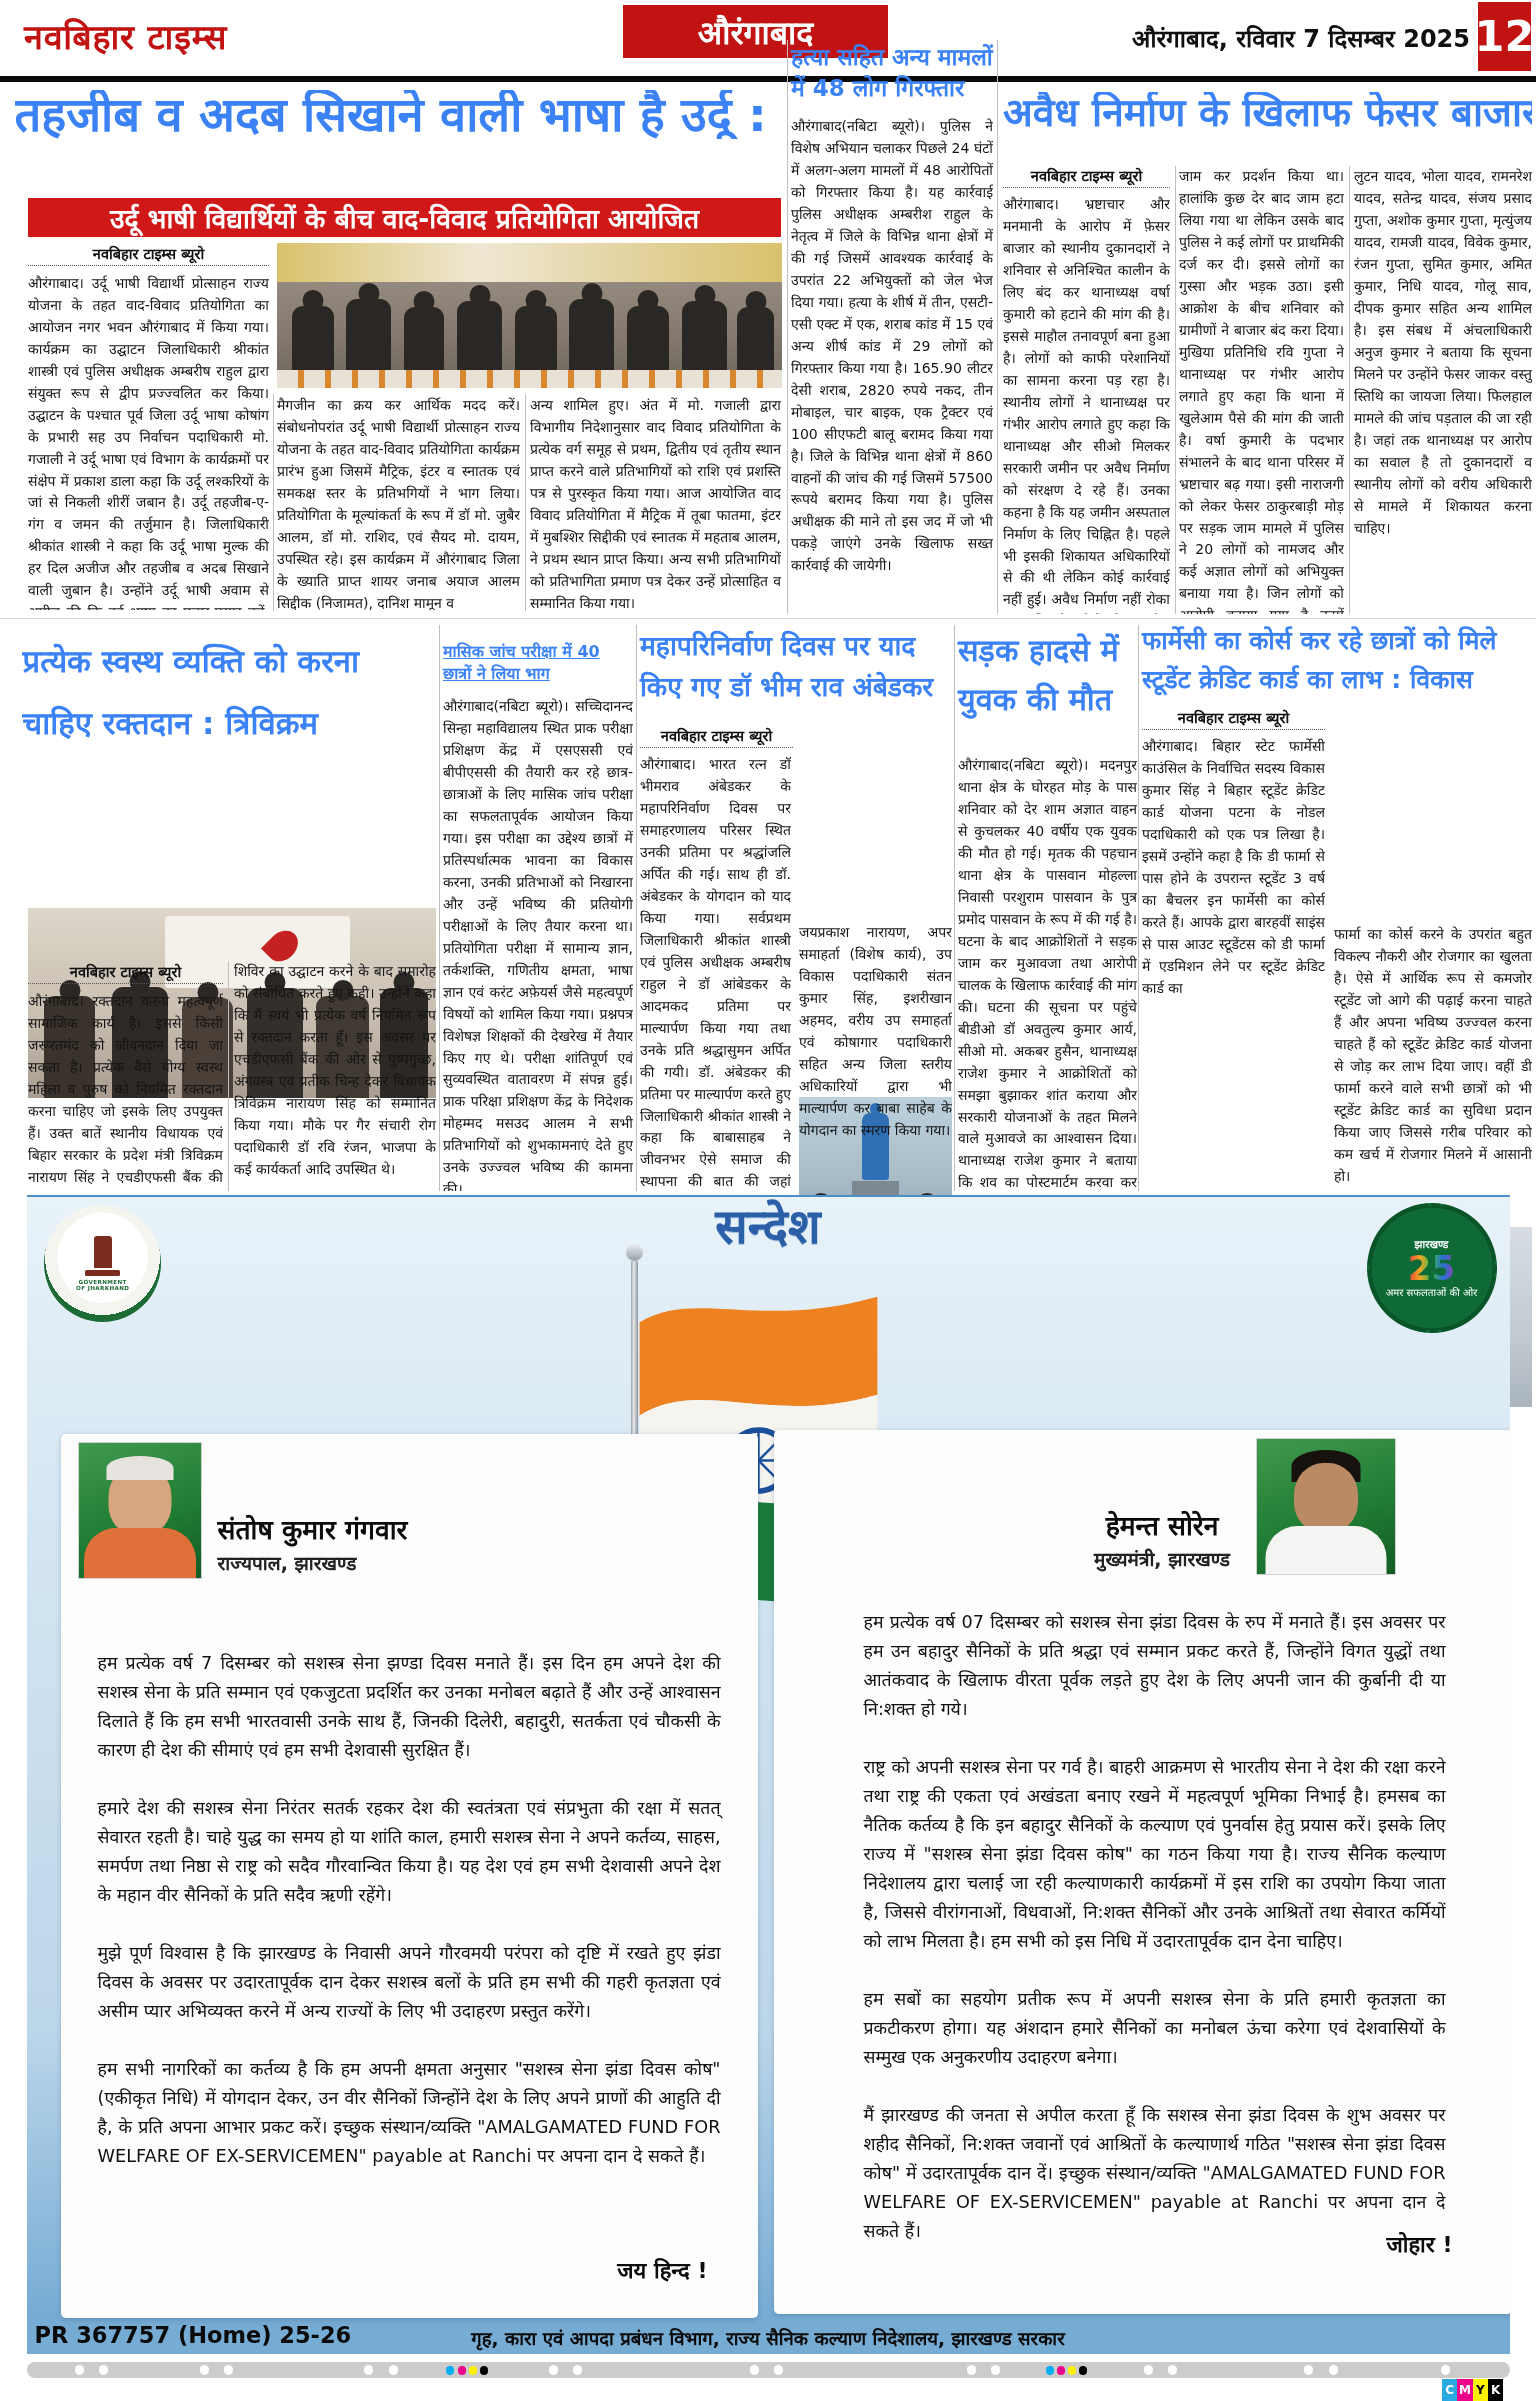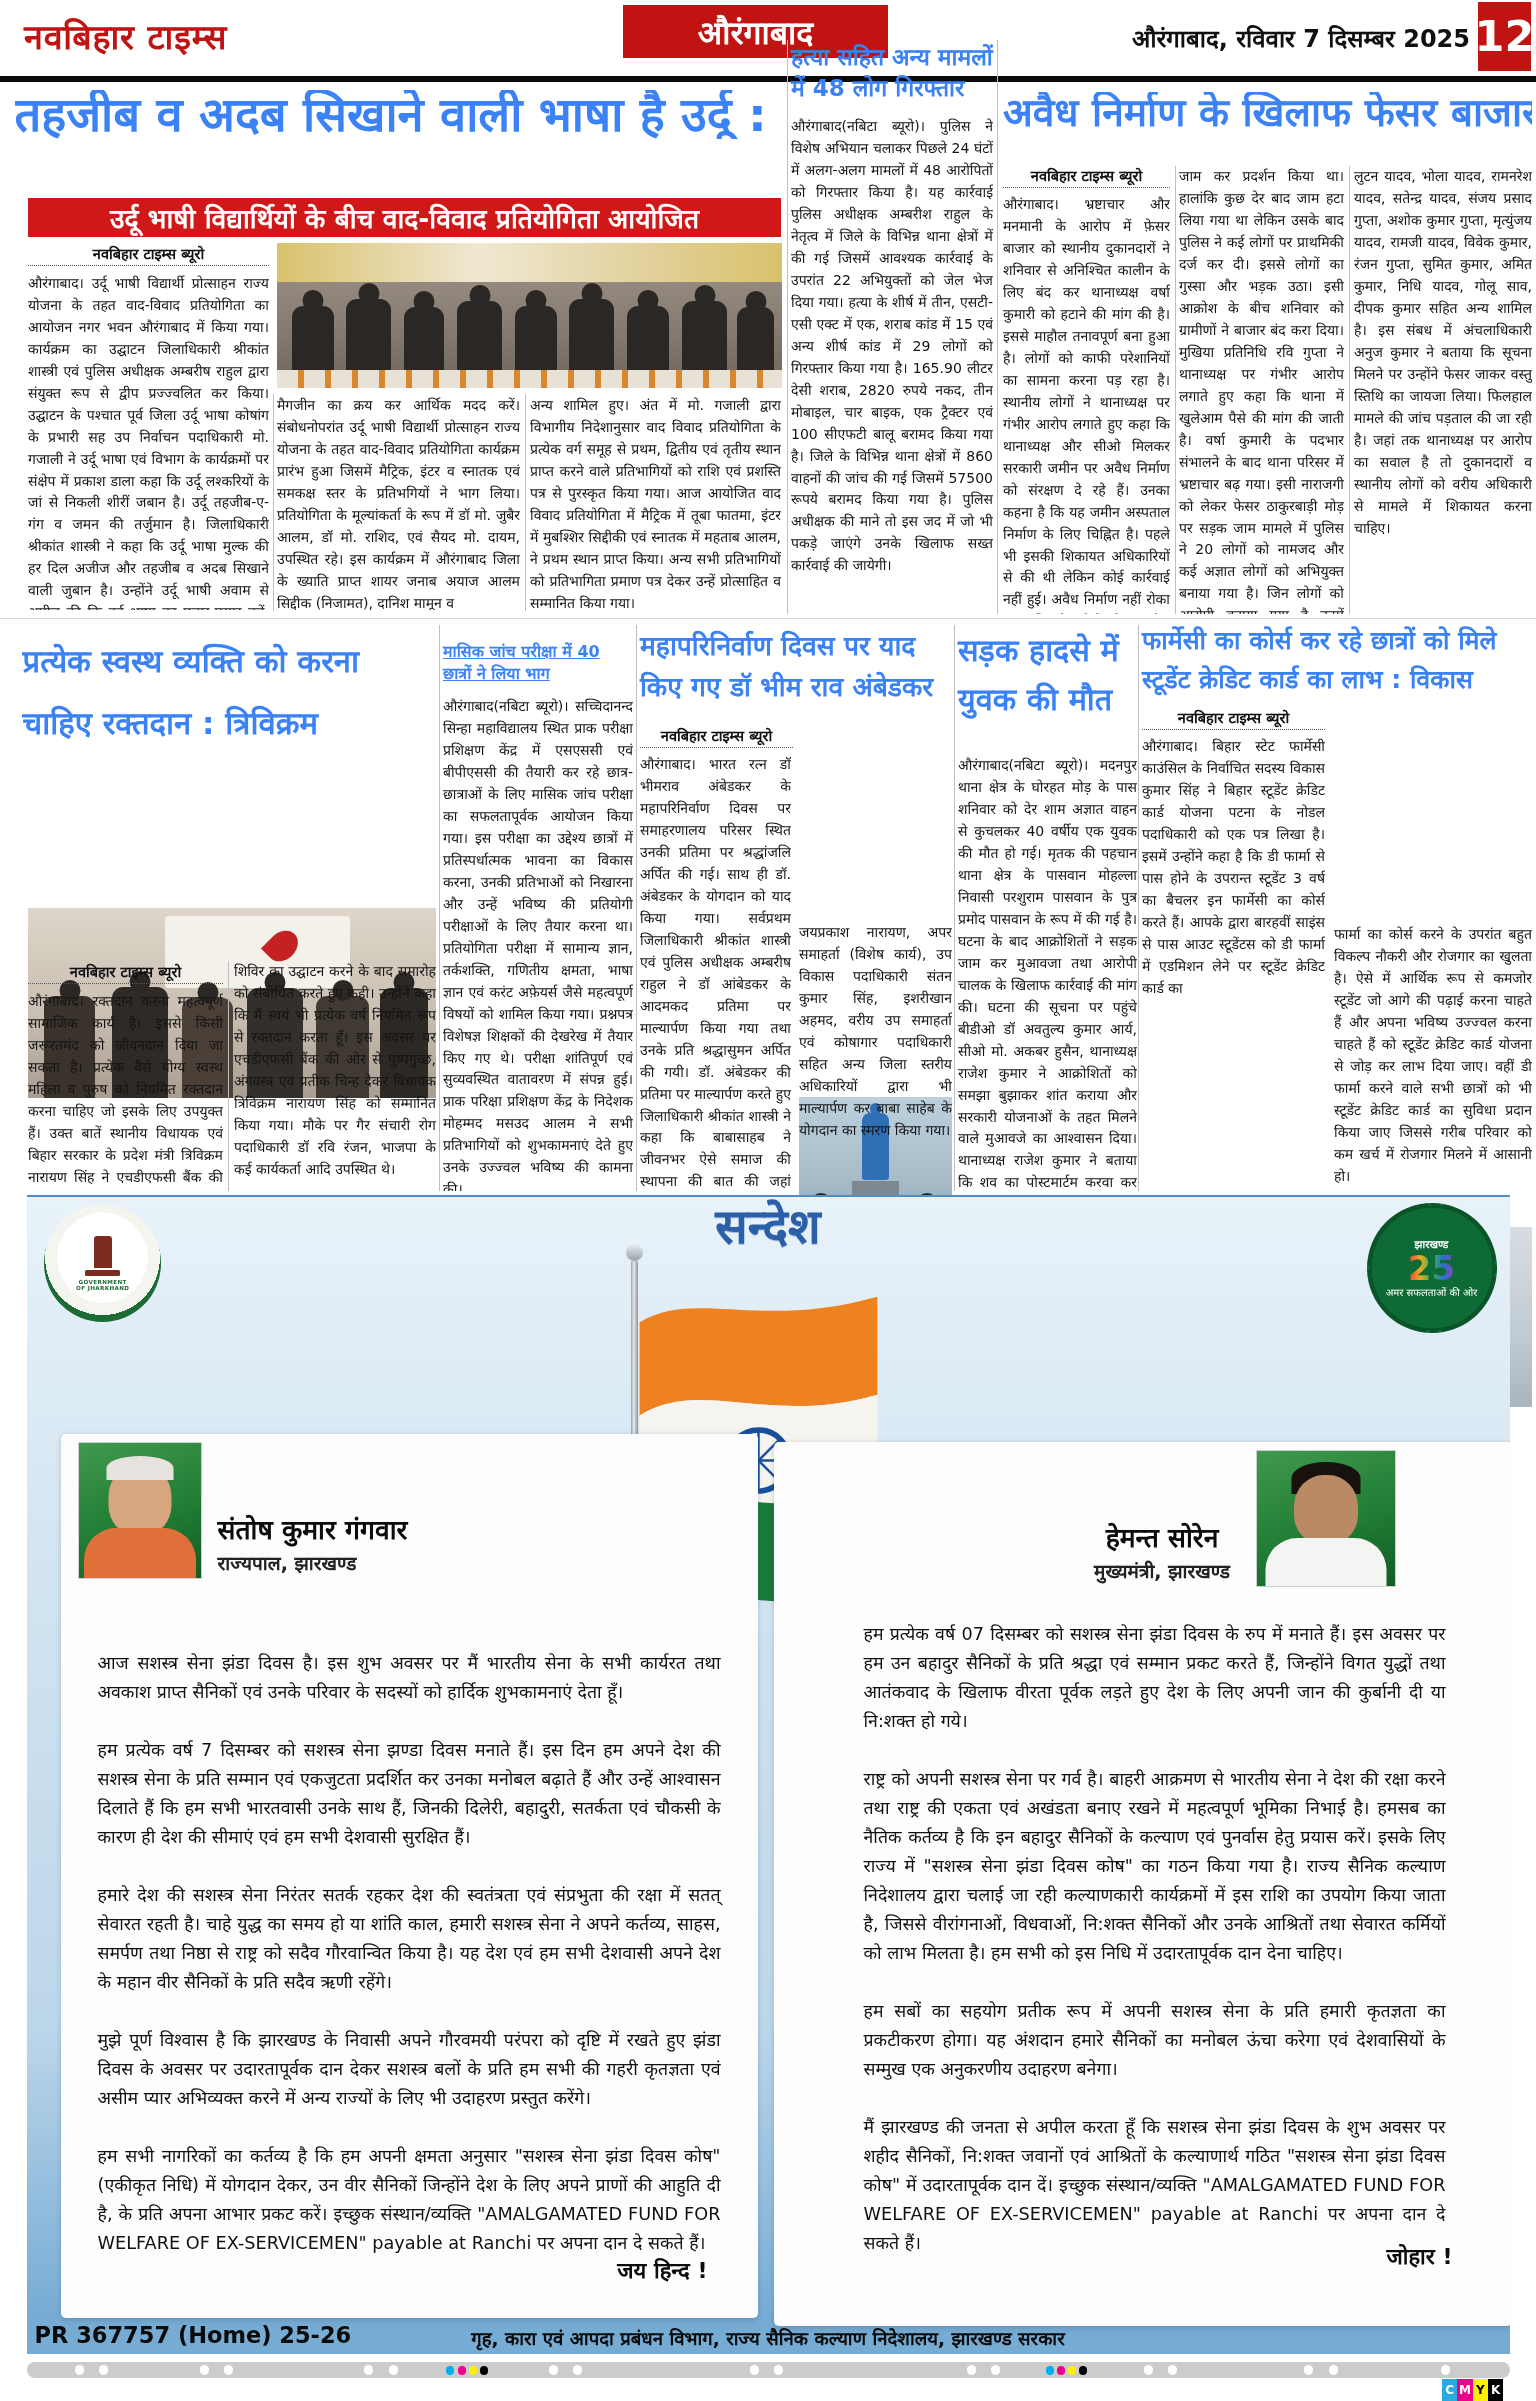--- a/index.html
+++ b/index.html
@@ -204,30 +204,29 @@
     <div class="portrait abs" style="left:17.7px;top:8px;width:122px;height:135px;">
       <div class="head" style="top:21px;width:63px;height:71px;background:#d8a67e;"></div>
       <div class="abs" style="left:50%;top:13px;transform:translateX(-50%);width:67px;height:24px;border-radius:50% 50% 0 0;background:#e6e3df;"></div>
       <div class="bodyshape" style="top:85px;width:112px;height:50px;background:#e0703a;"></div>
     </div>
     <div class="abs" style="left:157px;top:77px;">
       <div class="official-name">संतोष कुमार गंगवार</div>
       <div class="official-role">राज्यपाल, झारखण्ड</div>
     </div>
     <div class="msg abs" style="left:37px;top:215px;width:623px;">
-      <p>आज सशस्त्र सेना झंडा दिवस है। इस शुभ अवसर पर मैं भारतीय सेना के सभी कार्यरत तथा अवकाश प्राप्त सैनिकों एवं उनके परिवार के सदस्यों को हार्दिक शुभकामनाएं देता हूँ।</p>
       <p>हम प्रत्येक वर्ष 7 दिसम्बर को सशस्त्र सेना झण्डा दिवस मनाते हैं। इस दिन हम अपने देश की सशस्त्र सेना के प्रति सम्मान एवं एकजुटता प्रदर्शित कर उनका मनोबल बढ़ाते हैं और उन्हें आश्वासन दिलाते हैं कि हम सभी भारतवासी उनके साथ हैं, जिनकी दिलेरी, बहादुरी, सतर्कता एवं चौकसी के कारण ही देश की सीमाएं एवं हम सभी देशवासी सुरक्षित हैं।</p>
       <p>हमारे देश की सशस्त्र सेना निरंतर सतर्क रहकर देश की स्वतंत्रता एवं संप्रभुता की रक्षा में सतत् सेवारत रहती है। चाहे युद्ध का समय हो या शांति काल, हमारी सशस्त्र सेना ने अपने कर्तव्य, साहस, समर्पण तथा निष्ठा से राष्ट्र को सदैव गौरवान्वित किया है। यह देश एवं हम सभी देशवासी अपने देश के महान वीर सैनिकों के प्रति सदैव ऋणी रहेंगे।</p>
       <p>मुझे पूर्ण विश्वास है कि झारखण्ड के निवासी अपने गौरवमयी परंपरा को दृष्टि में रखते हुए झंडा दिवस के अवसर पर उदारतापूर्वक दान देकर सशस्त्र बलों के प्रति हम सभी की गहरी कृतज्ञता एवं असीम प्यार अभिव्यक्त करने में अन्य राज्यों के लिए भी उदाहरण प्रस्तुत करेंगे।</p>
       <p>हम सभी नागरिकों का कर्तव्य है कि हम अपनी क्षमता अनुसार "सशस्त्र सेना झंडा दिवस कोष" (एकीकृत निधि) में योगदान देकर, उन वीर सैनिकों जिन्होंने देश के लिए अपने प्राणों की आहुति दी है, के प्रति अपना आभार प्रकट करें। इच्छुक संस्थान/व्यक्ति "AMALGAMATED FUND FOR WELFARE OF EX-SERVICEMEN" payable at Ranchi पर अपना दान दे सकते हैं।</p>
     </div>
     <div class="signoff abs" style="right:50px;bottom:34px;">जय हिन्द !</div>
   </div>
 
-  <div class="card" style="left:747px;top:245px;width:738px;height:884px;">
+  <div class="card" style="left:747px;top:233px;width:738px;height:884px;">
     <div class="abs" style="left:304px;top:77px;width:169px;text-align:center;">
       <div class="official-name">हेमन्त सोरेन</div>
       <div class="official-role">मुख्यमंत्री, झारखण्ड</div>
     </div>
     <div class="portrait abs" style="left:482px;top:8px;width:138px;height:135px;">
       <div class="abs" style="left:50%;top:11.2px;transform:translateX(-50%);width:69px;height:32px;border-radius:50% 50% 0 0;background:#17120e;"></div>
       <div class="head" style="top:24px;width:64px;height:69px;background:#b98a63;"></div>
       <div class="bodyshape" style="top:87px;width:121px;height:48px;background:#f4f4f2;"></div>
     </div>
     <div class="msg abs" style="left:90px;top:178px;width:582px;">

